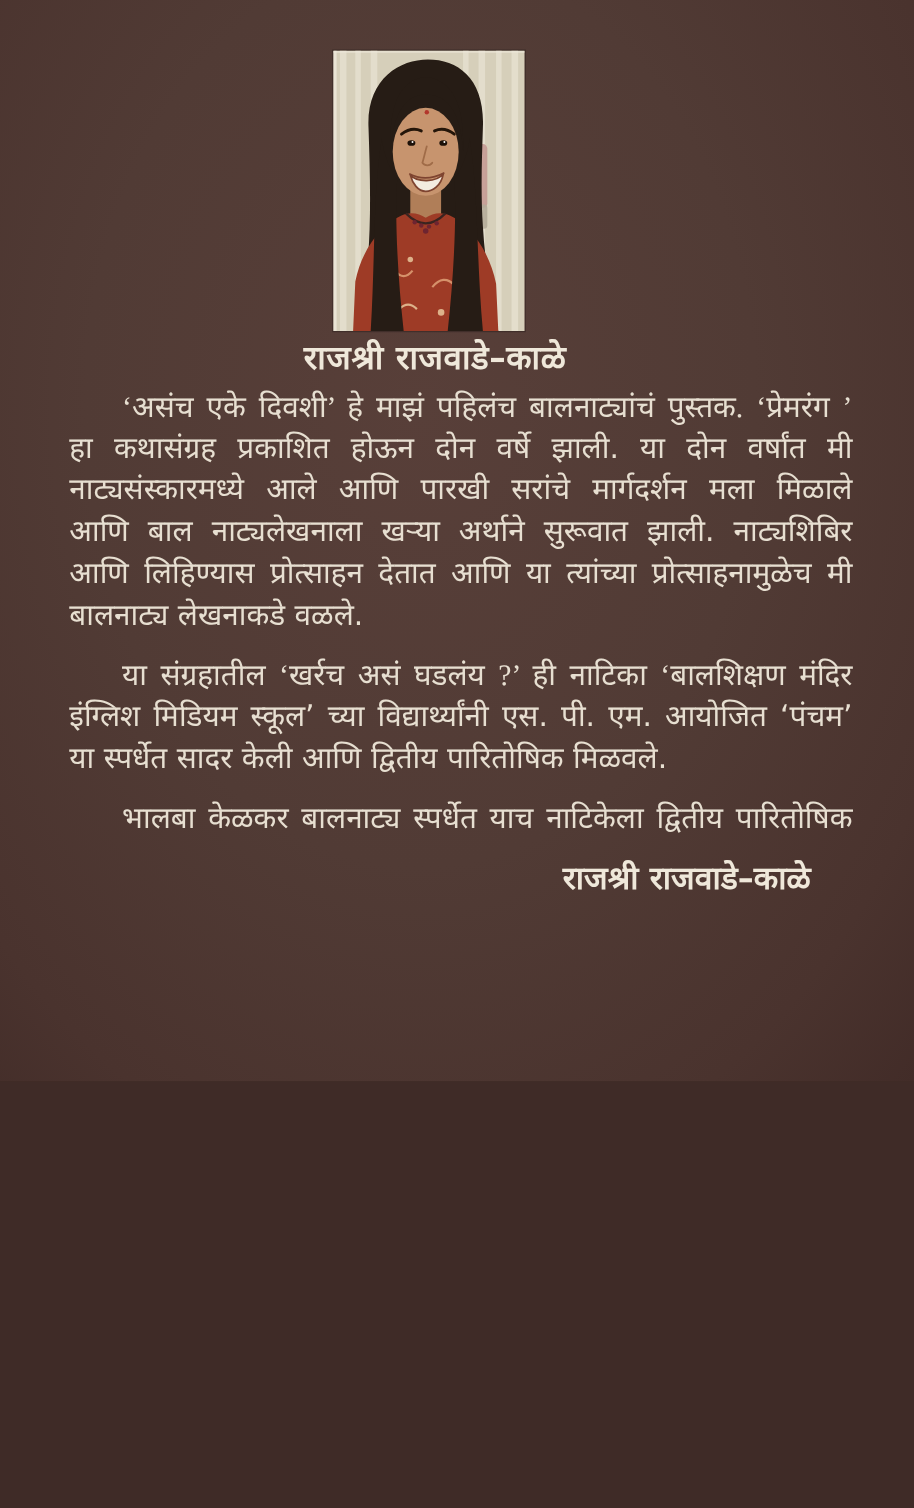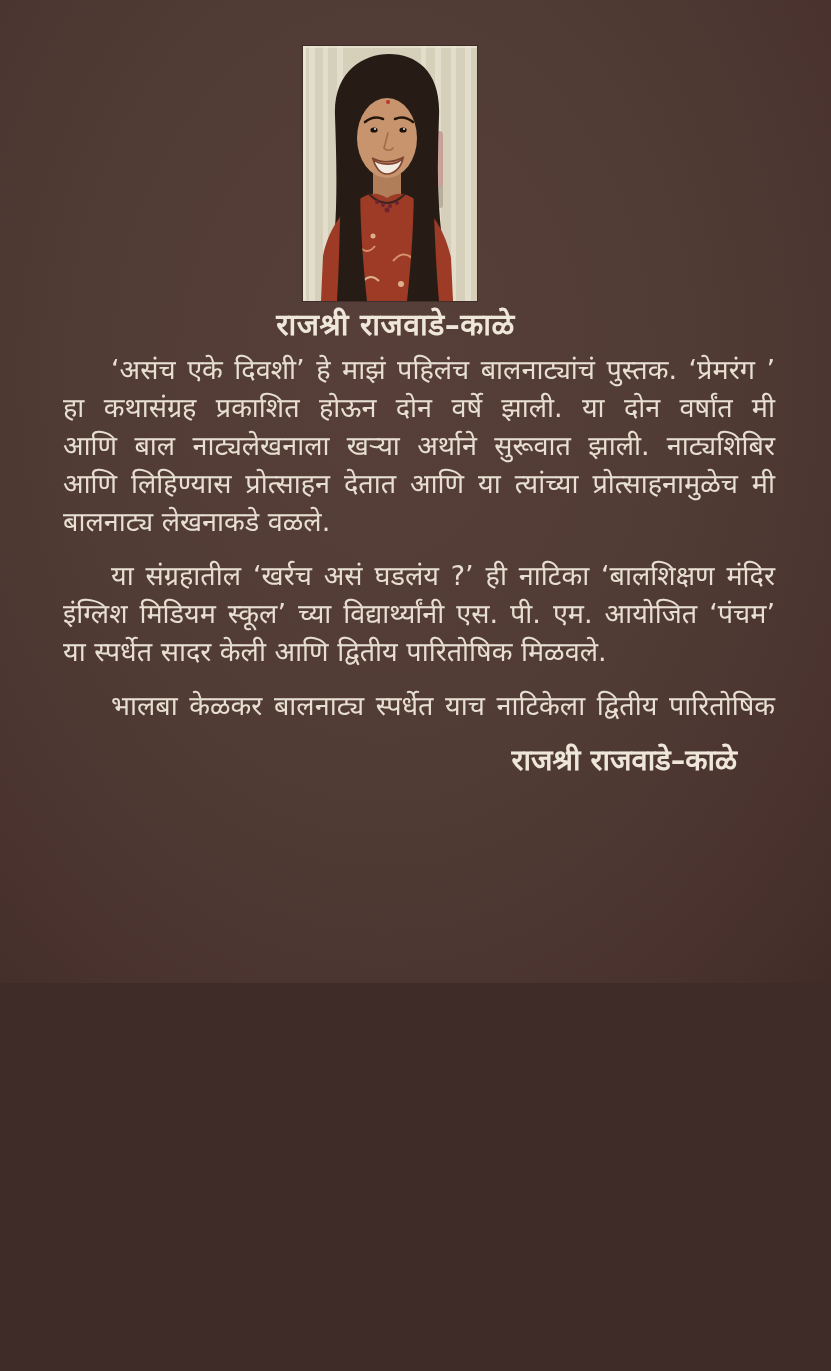--- a/index.html
+++ b/index.html
@@ -47,21 +47,21 @@
     width: 712px;
     font-size: 27px;
     line-height: 38px;
     color: #e7dfd1;
   }
   .para { margin: 0 0 16px 0; }
   .line {
     text-align: justify;
     text-align-last: justify;
   }
-  .line.first { text-indent: 48px; }
+  .line.first { text-indent: 48px; font-family: Liberation Serif, serif; }
   .line.last {
     text-align: right;
     text-align-last: left;
   }
   .signature {
     text-align: right;
     padding-right: 38px;
     margin-top: 14px;
     font-weight: bold;
     font-size: 29px;
@@ -220,20 +220,21 @@
       <rect x="0" y="0" width="174" height="2" fill="#efe9dc" opacity="0.6"></rect>
     </svg>
   </div>
 
   <div class="author-name">राजश्री राजवाडे–काळे</div>
 
   <div class="bio">
     <div class="para">
       <div class="line first">‘असंच एके दिवशी’ हे माझं पहिलंच बालनाट्यांचं पुस्तक. ‘प्रेमरंग ’</div>
       <div class="line">हा कथासंग्रह प्रकाशित होऊन दोन वर्षे झाली. या दोन वर्षांत मी</div>
+      <div class="line">नाट्यसंस्कारमध्ये आले आणि पारखी सरांचे मार्गदर्शन मला मिळाले</div>
       <div class="line">आणि बाल नाट्यलेखनाला खऱ्या अर्थाने सुरूवात झाली. नाट्यशिबिर</div>
       <div class="line">आणि लिहिण्यास प्रोत्साहन देतात आणि या त्यांच्या प्रोत्साहनामुळेच मी</div>
       <div class="line last">बालनाट्य लेखनाकडे वळले.</div>
     </div>
     <div class="para">
       <div class="line first">या संग्रहातील ‘खर्रच असं घडलंय ?’ ही नाटिका ‘बालशिक्षण मंदिर</div>
       <div class="line">इंग्लिश मिडियम स्कूल’ च्या विद्यार्थ्यांनी एस. पी. एम. आयोजित ‘पंचम’</div>
       <div class="line last">या स्पर्धेत सादर केली आणि द्वितीय पारितोषिक मिळवले.</div>
     </div>
     <div class="para">

